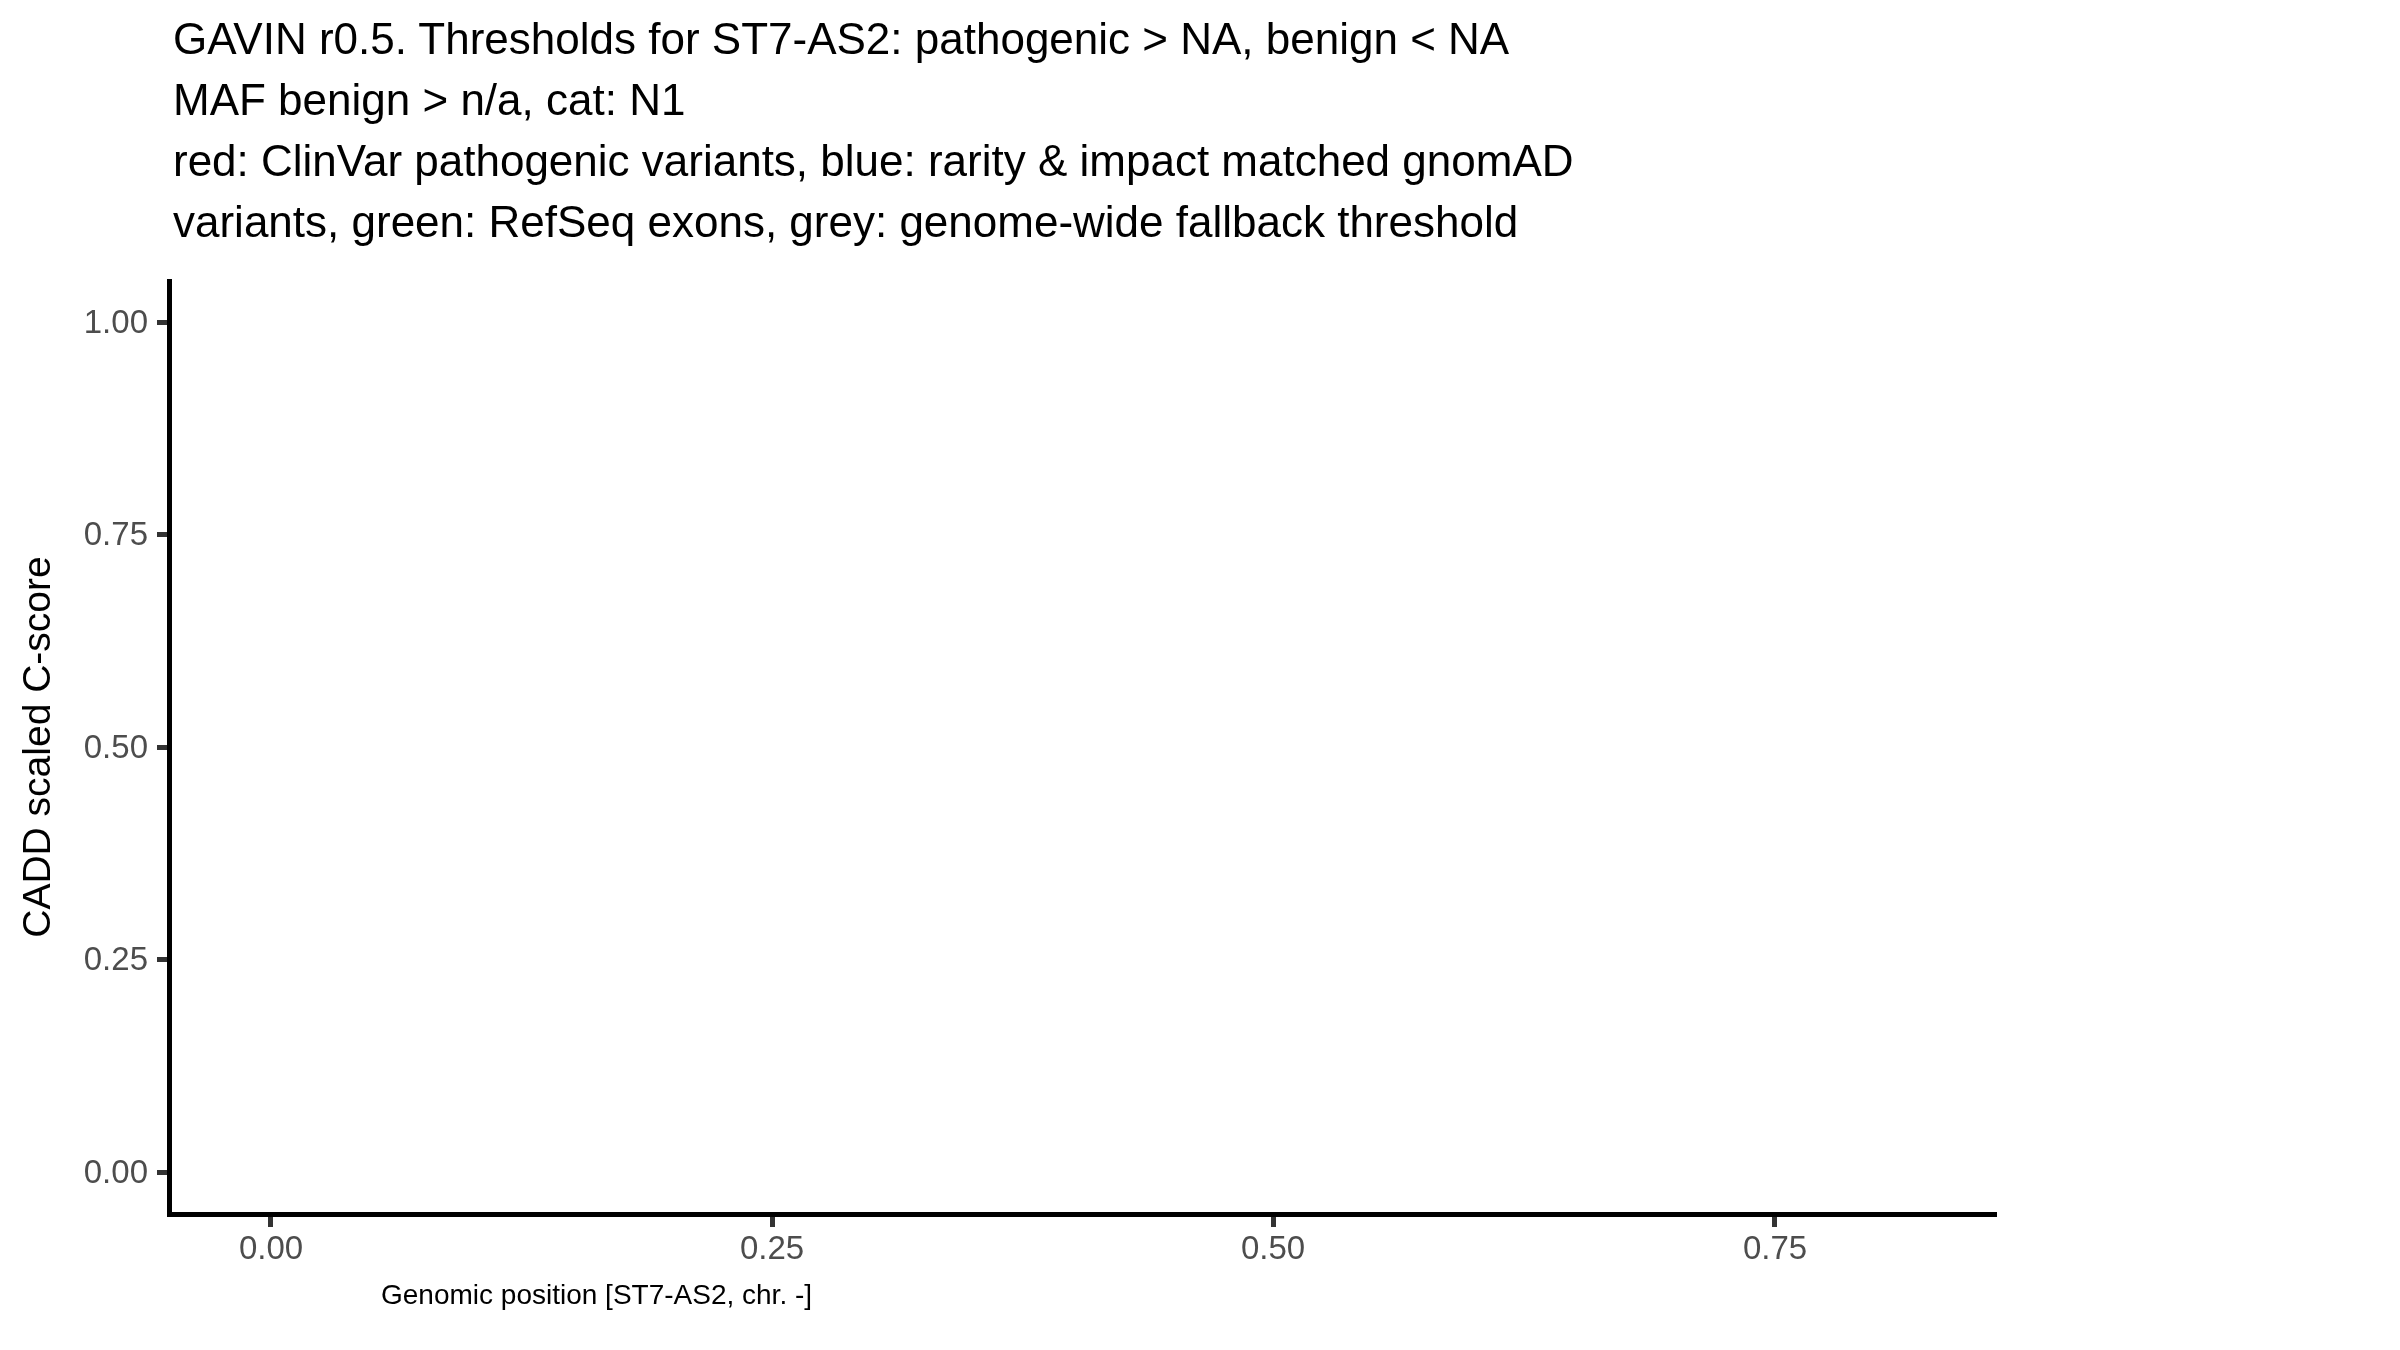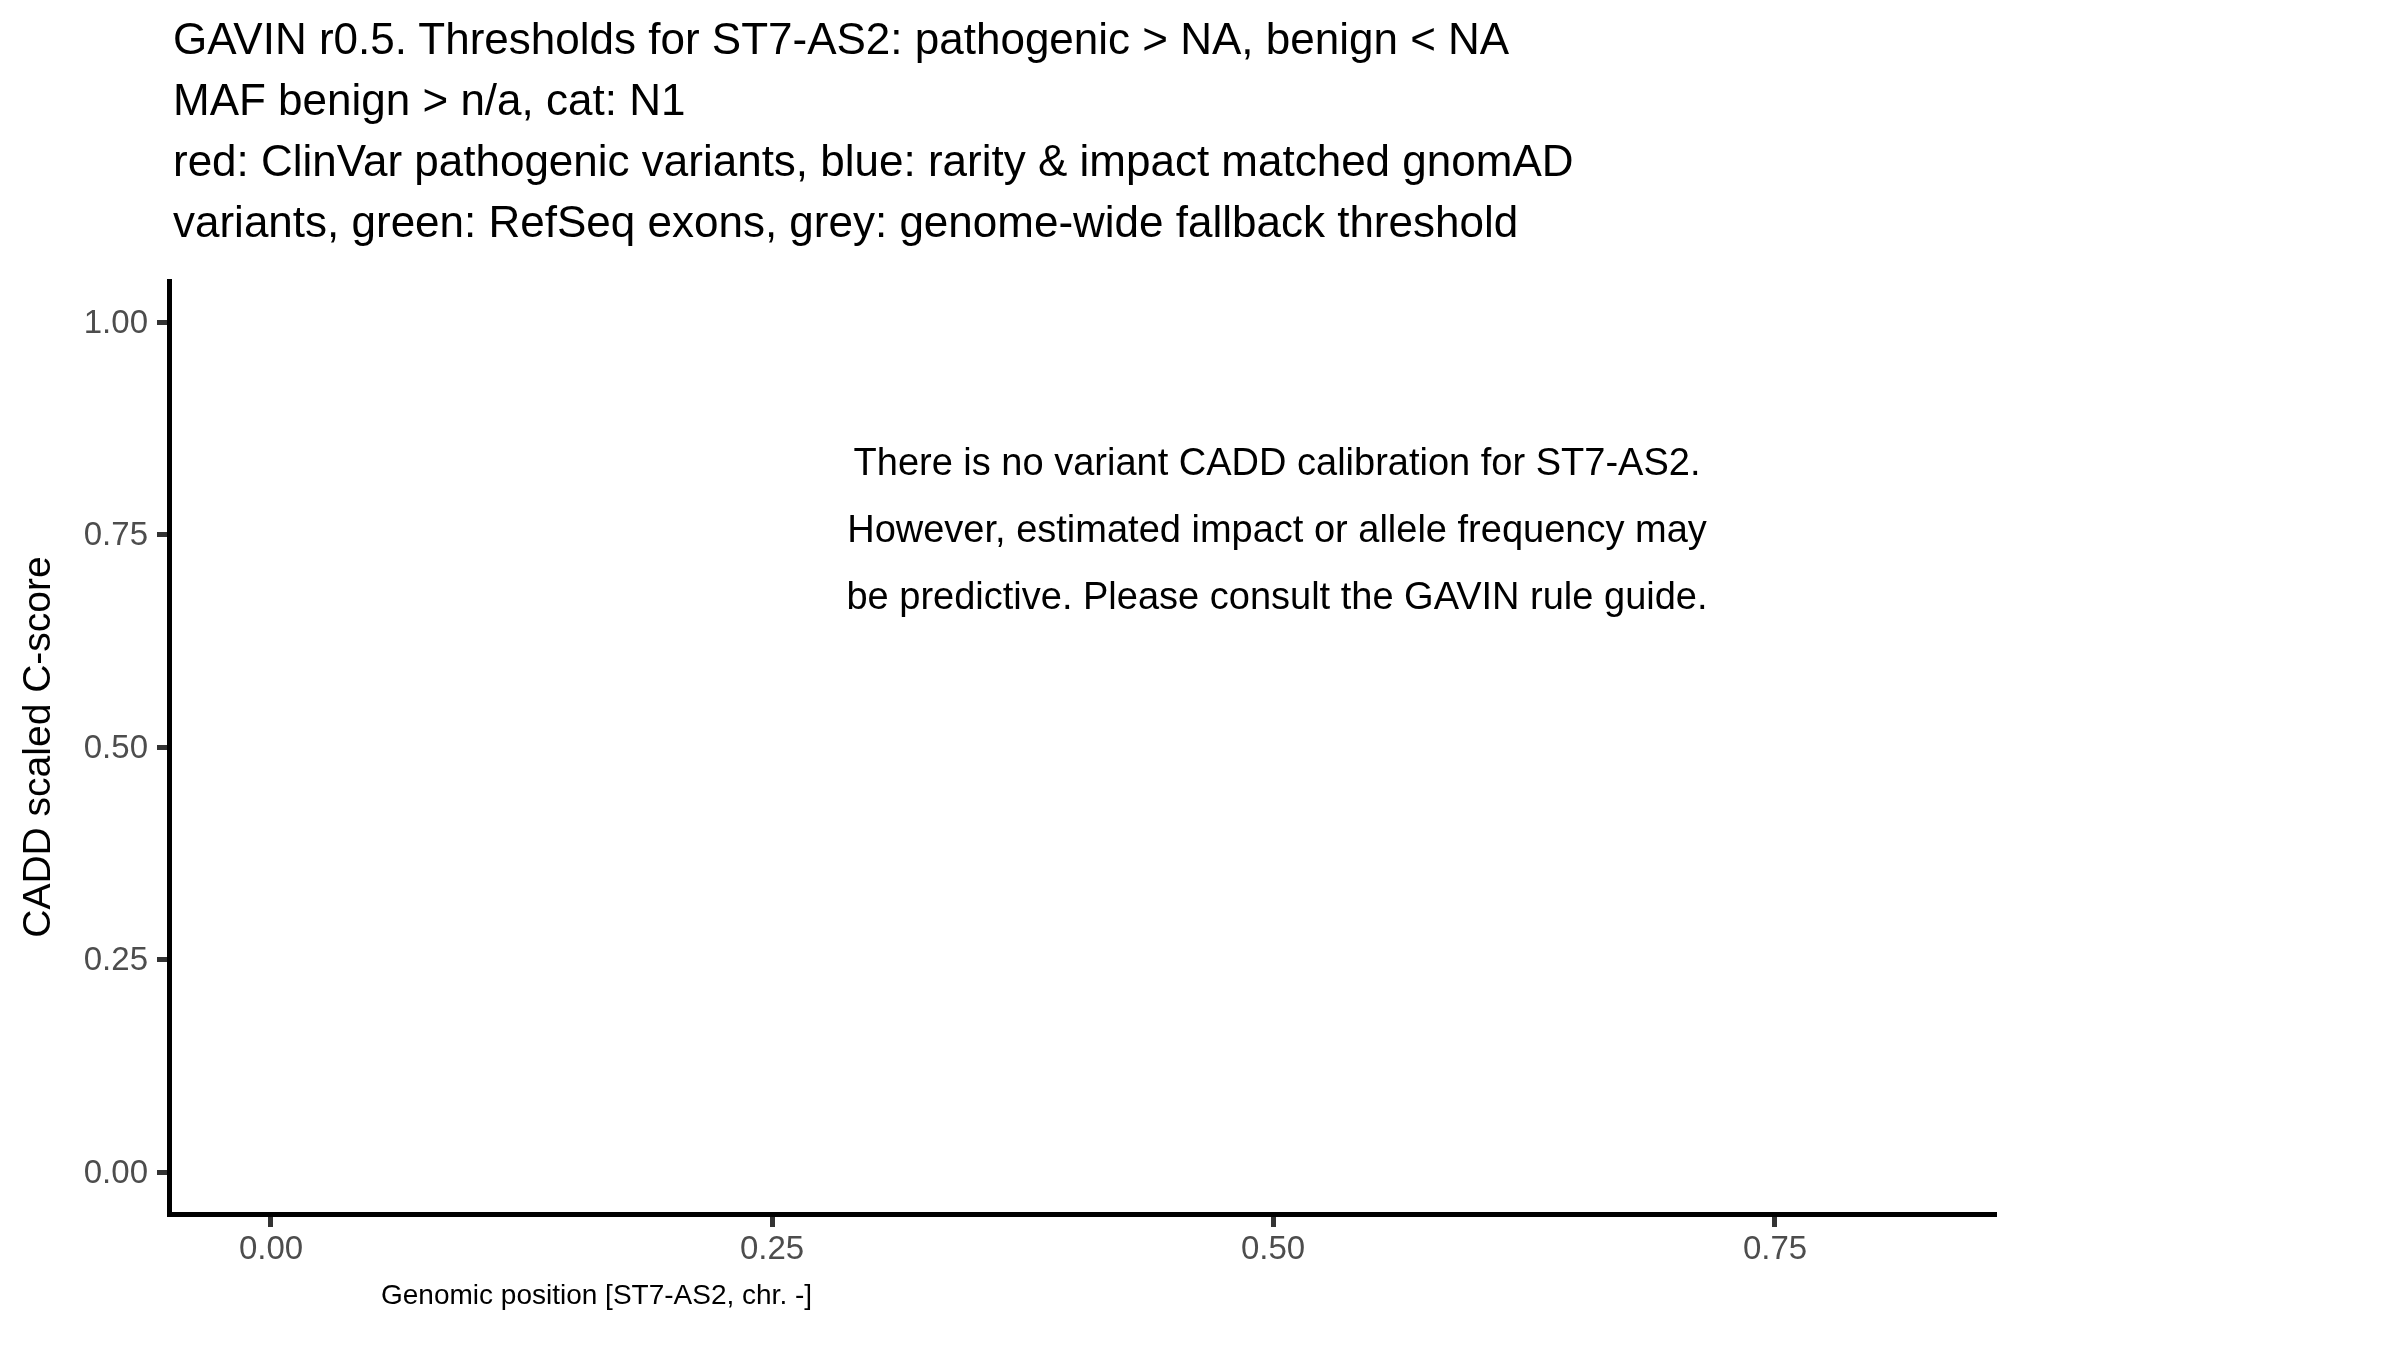--- a/index.html
+++ b/index.html
@@ -108,23 +108,20 @@
 </head>
 <body>
 
 <div id="stage">
 
   <div class="chart-title">GAVIN r0.5. Thresholds for ST7-AS2: pathogenic &gt; NA, benign &lt; NA
 MAF benign &gt; n/a, cat: N1
 red: ClinVar pathogenic variants, blue: rarity &amp; impact matched gnomAD
 variants, green: RefSeq exons, grey: genome-wide fallback threshold</div>
 
-  <div class="annotation">There is no variant CADD calibration for ST7-AS2.
-However, estimated impact or allele frequency may
-be predictive. Please consult the GAVIN rule guide.</div>
 
   <div class="axis-line-y"></div>
   <div class="axis-line-x"></div>
 
   <div class="ytick-mark" style="top:320px"></div>
   <div class="ytick-mark" style="top:532px"></div>
   <div class="ytick-mark" style="top:745px"></div>
   <div class="ytick-mark" style="top:957px"></div>
   <div class="ytick-mark" style="top:1170px"></div>
 

